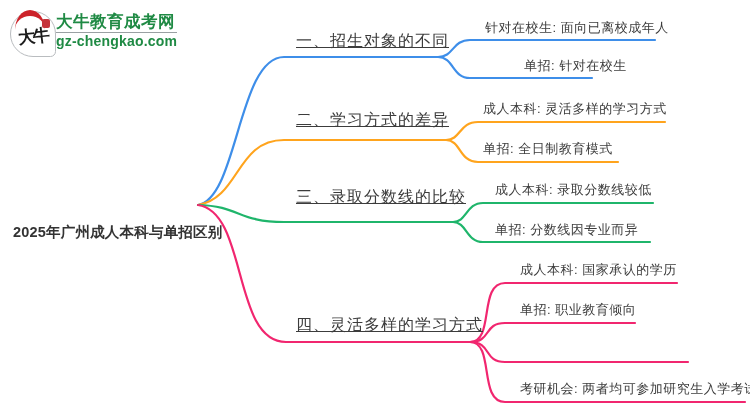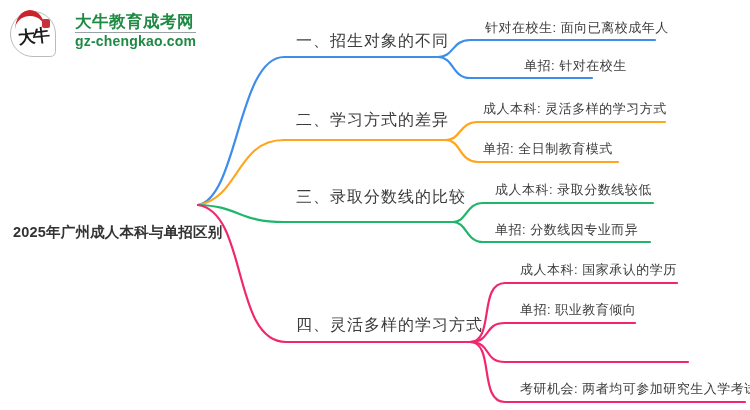--- a/index.html
+++ b/index.html
@@ -4,21 +4,21 @@
 <title>2025年广州成人本科与单招区别</title>
 <style>
   html,body{margin:0;padding:0;background:#fff;}
   #canvas{
     position:relative;width:750px;height:410px;background:#ffffff;overflow:hidden;
     font-family:"Liberation Sans","DejaVu Sans",sans-serif;
   }
   #wires{position:absolute;left:0;top:0;width:750px;height:410px;}
   .node{position:absolute;white-space:nowrap;color:#3a3a3a;}
   .root{left:13px;top:184px;font-size:14.5px;font-weight:600;color:#333;letter-spacing:0.2px;margin-top:39px;}
-  .branch{font-size:16px;font-weight:500;color:#3c3c3c;letter-spacing:1px;}
+  .branch{font-size:16px;font-weight:500;color:#3c3c3c;letter-spacing:1px;text-decoration:underline;}
   .leaf{font-size:13px;color:#3c3c3c;letter-spacing:0.5px;}
   .b1{left:296px;top:31px;}
   .b2{left:296px;top:110px;}
   .b3{left:296px;top:187px;}
   .b4{left:296px;top:315px;}
   .l1a{left:485px;top:19px;}
   .l1b{left:485px;top:57px;margin-left:39px;}
   .l2a{left:483px;top:100px;}
   .l2b{left:483px;top:140px;}
   .l3a{left:495px;top:181px;}
@@ -41,21 +41,21 @@
   }
   #logo-mark .chars{
     font-family:"DejaVu Serif","Liberation Serif",serif;
     font-weight:700;font-size:17px;color:#1b1b1b;line-height:1;
     transform:rotate(-6deg);margin-top:4px;letter-spacing:-2px;
   }
   #logo-mark .seal{
     position:absolute;right:5px;top:7px;width:8px;height:9px;background:#c5343b;
     border-radius:2px;
   }
-  #logo-text{margin-left:19px;}
+  #logo-text{margin-left:0;}
   #site-name{font-size:16.5px;font-weight:700;color:#1f8a44;letter-spacing:0.5px;line-height:20px;}
   #logo-divider{height:1px;background:#9aa0a3;margin:1px 0 1px 0;}
   #site-url{font-size:14px;font-weight:700;color:#1f8a44;letter-spacing:0.2px;line-height:14px;}
 </style>
 </head>
 <body>
 
 <div id="canvas">
 
   <svg id="wires" viewBox="0 0 750 410" fill="none" stroke-width="2.2" stroke-linecap="round">

